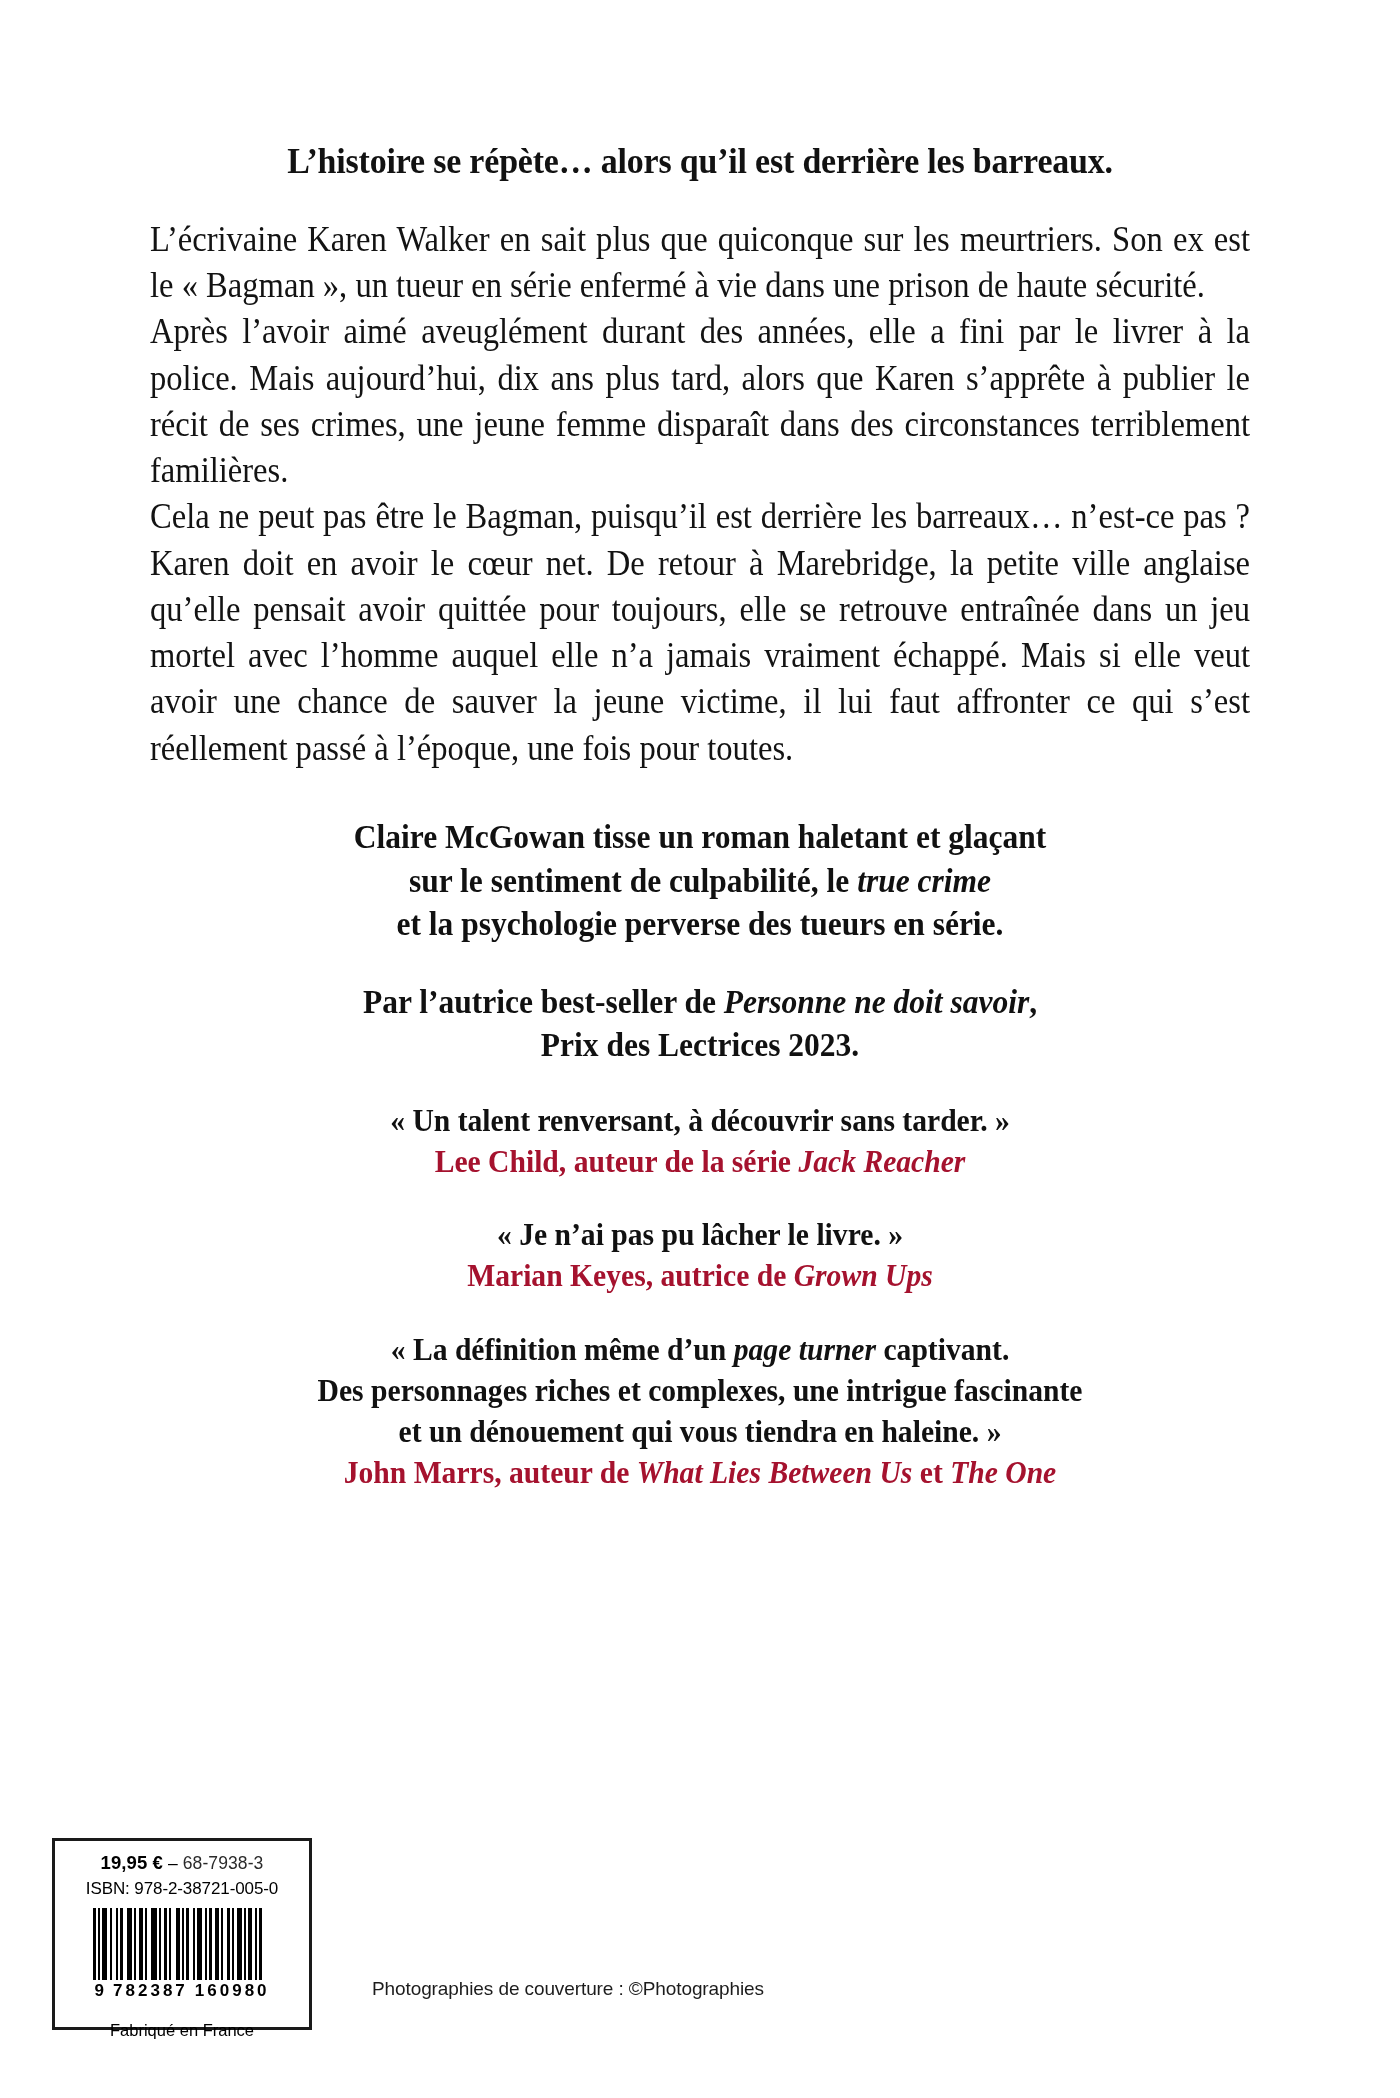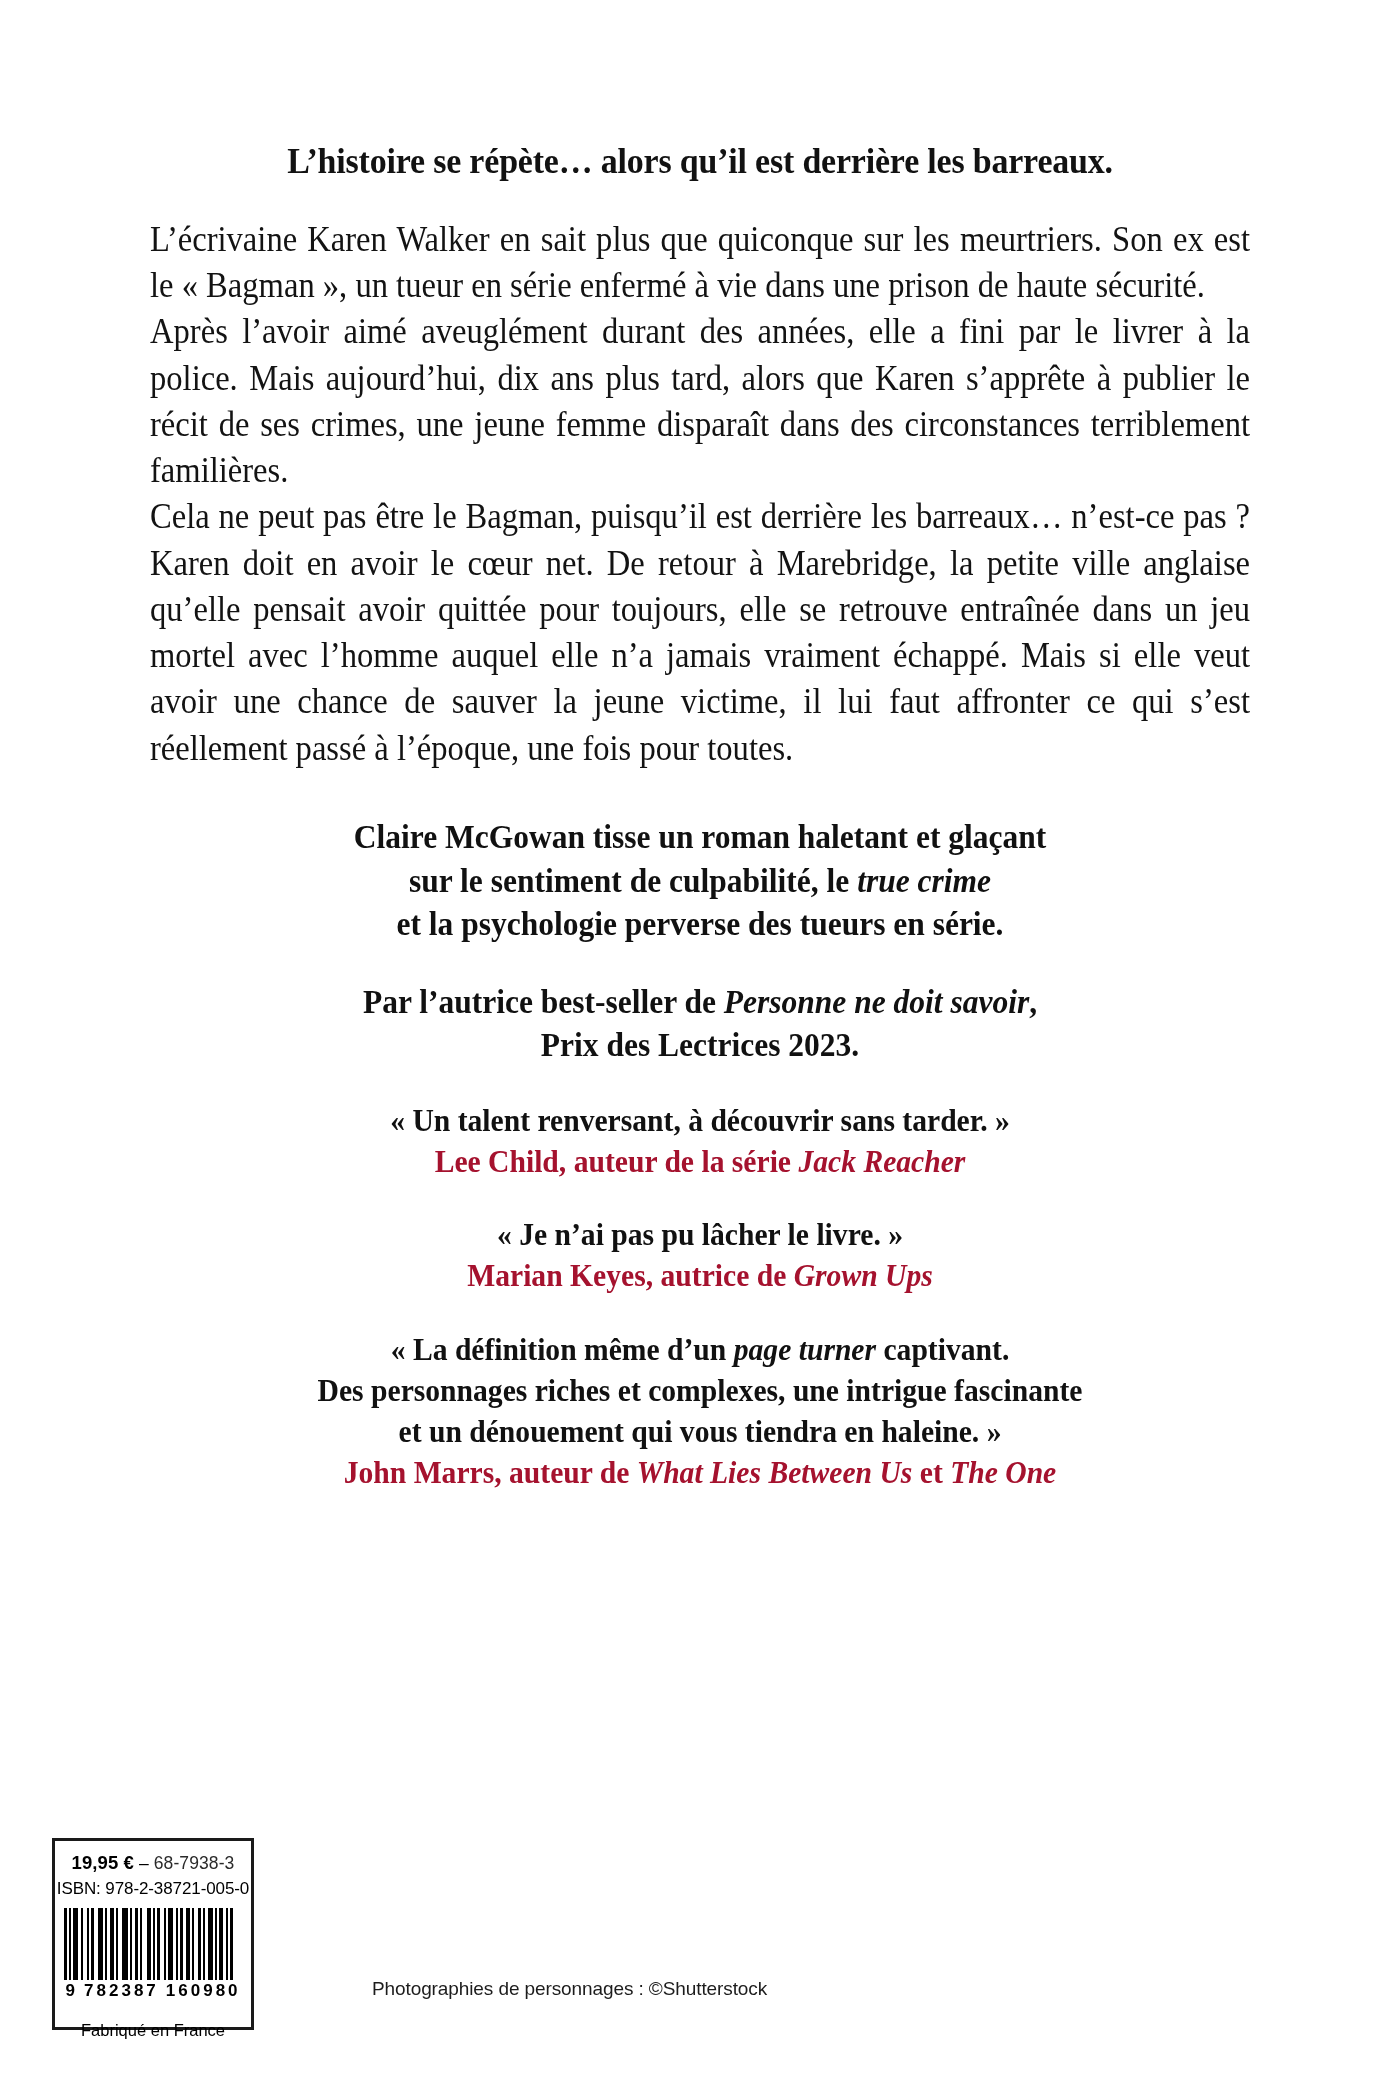--- a/index.html
+++ b/index.html
@@ -109,21 +109,21 @@
     line-height: 1.30;
     color: #A5122E;
   }
   .quote-author i { font-style: italic; }
 
   
   .barcode-box {
     position: absolute;
     left: 52px;
     top: 1838px;
-    width: 202px;
+    width: 260px;
     height: 192px;
     border: 3px solid #1a1a1a;
     background: #ffffff;
     box-sizing: border-box;
     font-family: "Liberation Sans", sans-serif;
   }
   .price-line {
     text-align: center;
     font-size: 17.5px;
     margin-top: 11px;
@@ -340,17 +340,17 @@
       <span class="lead">9</span>
       <span class="grp">782387</span>
       <span class="gap"></span>
       <span class="grp">160980</span>
     </div>
 
     <div class="made-in">Fabriqué en France</div>
   </div>
 
   <div class="credits">
-    <div>Photographies de personnages : ©Shutterstock</div>
+    <div>Photographies de couverture : ©Photographies</div>
   </div>
 
 
 </div>
 
 </body></html>

